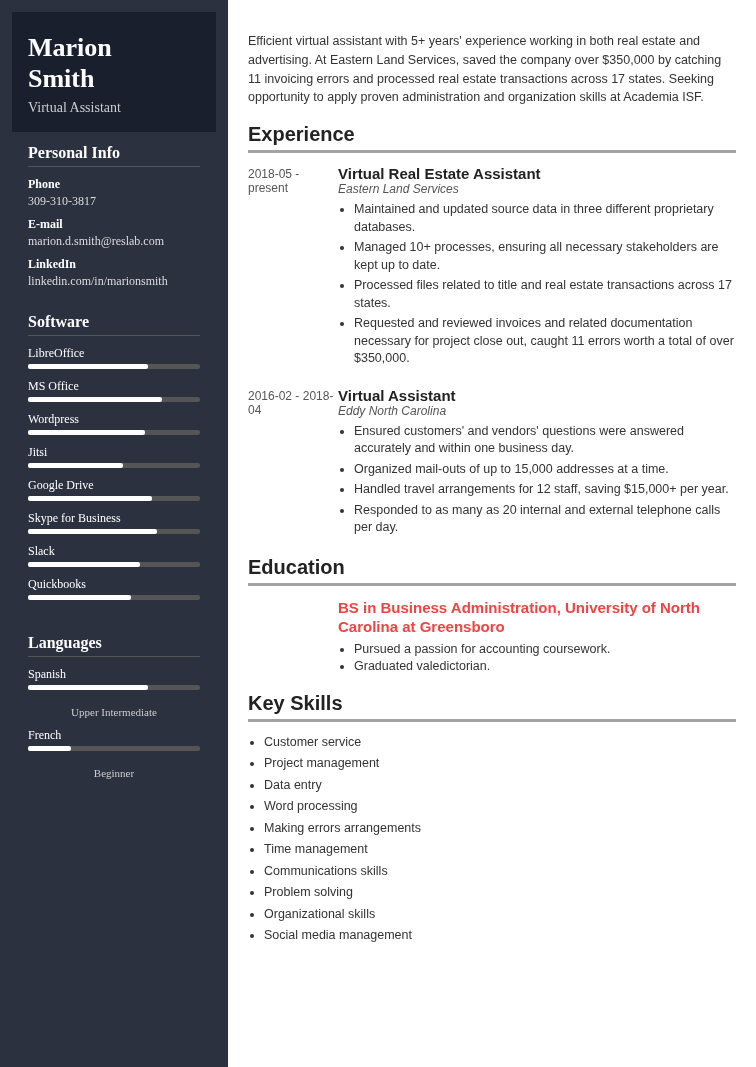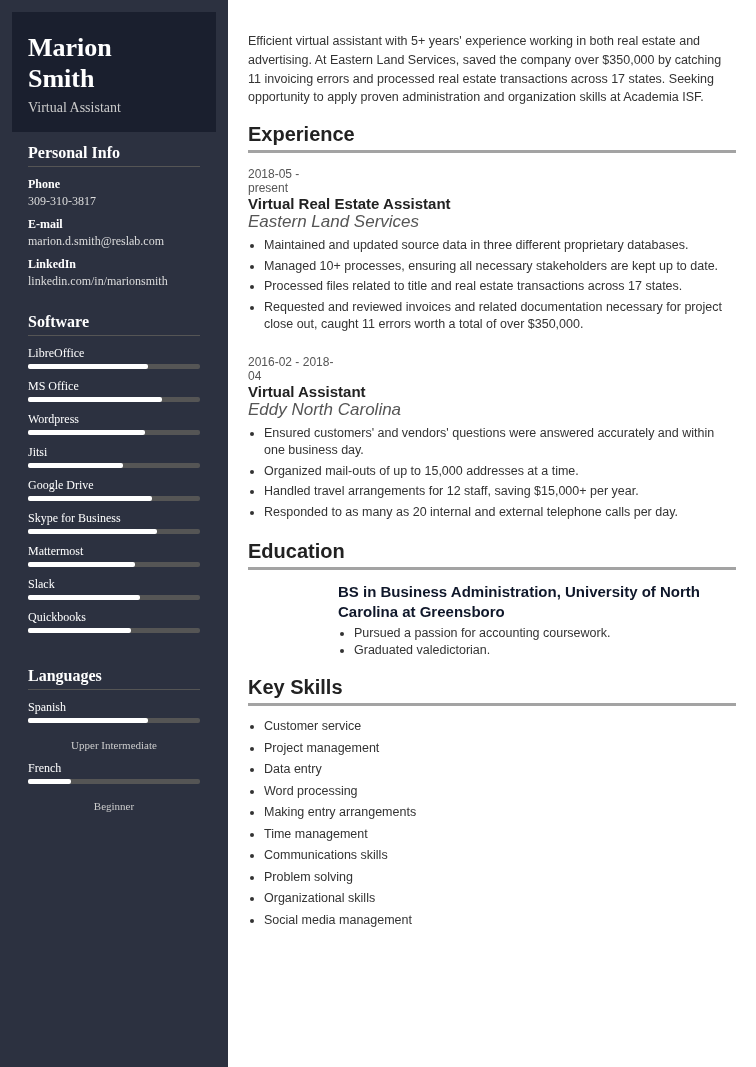--- a/index.html
+++ b/index.html
@@ -132,39 +132,38 @@
       color: #222;
       border-bottom: 3px solid #a3a3a3;
       padding-bottom: 4px;
       margin-bottom: 12px;
       margin-top: 4px;
     }
 
     .experience-entry {
       display: flex;
       margin-bottom: 16px;
-      flex-direction: column;
     }
     .exp-date {
       font-size: 12px;
       color: #555;
       width: 90px;
       min-width: 90px;
       padding-top: 2px;
     }
     .exp-content {
       flex: 1;
     }
     .exp-job-title {
       font-size: 15px;
       font-weight: bold;
       color: #222;
     }
     .exp-company {
-      font-size: 17px;
+      font-size: 12px;
       color: #555;
       font-style: italic;
       margin-bottom: 5px;
     }
     .exp-bullets {
       margin-left: 16px;
     }
     .exp-bullets li {
       font-size: 12.5px;
       color: #333;
@@ -179,21 +178,21 @@
     .edu-date {
       width: 90px;
       min-width: 90px;
     }
     .edu-content {
       flex: 1;
     }
     .edu-degree {
       font-size: 15px;
       font-weight: bold;
-      color: #0f172a;
+      color: #ef4444;
       line-height: 1.3;
       margin-bottom: 5px;
     }
     .edu-bullets {
       margin-left: 16px;
     }
     .edu-bullets li {
       font-size: 12.5px;
       color: #333;
       margin-bottom: 3px;
@@ -268,26 +267,20 @@
         <div class="skill-item">
     <div class="skill-name">Google Drive</div>
     <div class="skill-bar-bg">
       <div class="skill-bar-fill" style="width:72%"></div>
     </div>
   </div>
         <div class="skill-item">
     <div class="skill-name">Skype for Business</div>
     <div class="skill-bar-bg">
       <div class="skill-bar-fill" style="width:75%"></div>
-    </div>
-  </div>
-        <div class="skill-item">
-    <div class="skill-name">Mattermost</div>
-    <div class="skill-bar-bg">
-      <div class="skill-bar-fill" style="width:62%"></div>
     </div>
   </div>
         <div class="skill-item">
     <div class="skill-name">Slack</div>
     <div class="skill-bar-bg">
       <div class="skill-bar-fill" style="width:65%"></div>
     </div>
   </div>
         <div class="skill-item">
     <div class="skill-name">Quickbooks</div>
@@ -368,21 +361,21 @@
 
   <div class="section-title">Key Skills</div>
   <div id="skills-container">
     <div class="skills-grid">
       <div class="skills-col" id="skills-col">
           <ul>
             <li>Customer service</li>
             <li>Project management</li>
             <li>Data entry</li>
             <li>Word processing</li>
-            <li>Making entry arrangements</li>
+            <li>Making errors arrangements</li>
             <li>Time management</li>
             <li>Communications skills</li>
             <li>Problem solving</li>
             <li>Organizational skills</li>
             <li>Social media management</li>
           </ul>
         </div>
     </div>
   </div>
 </div>

